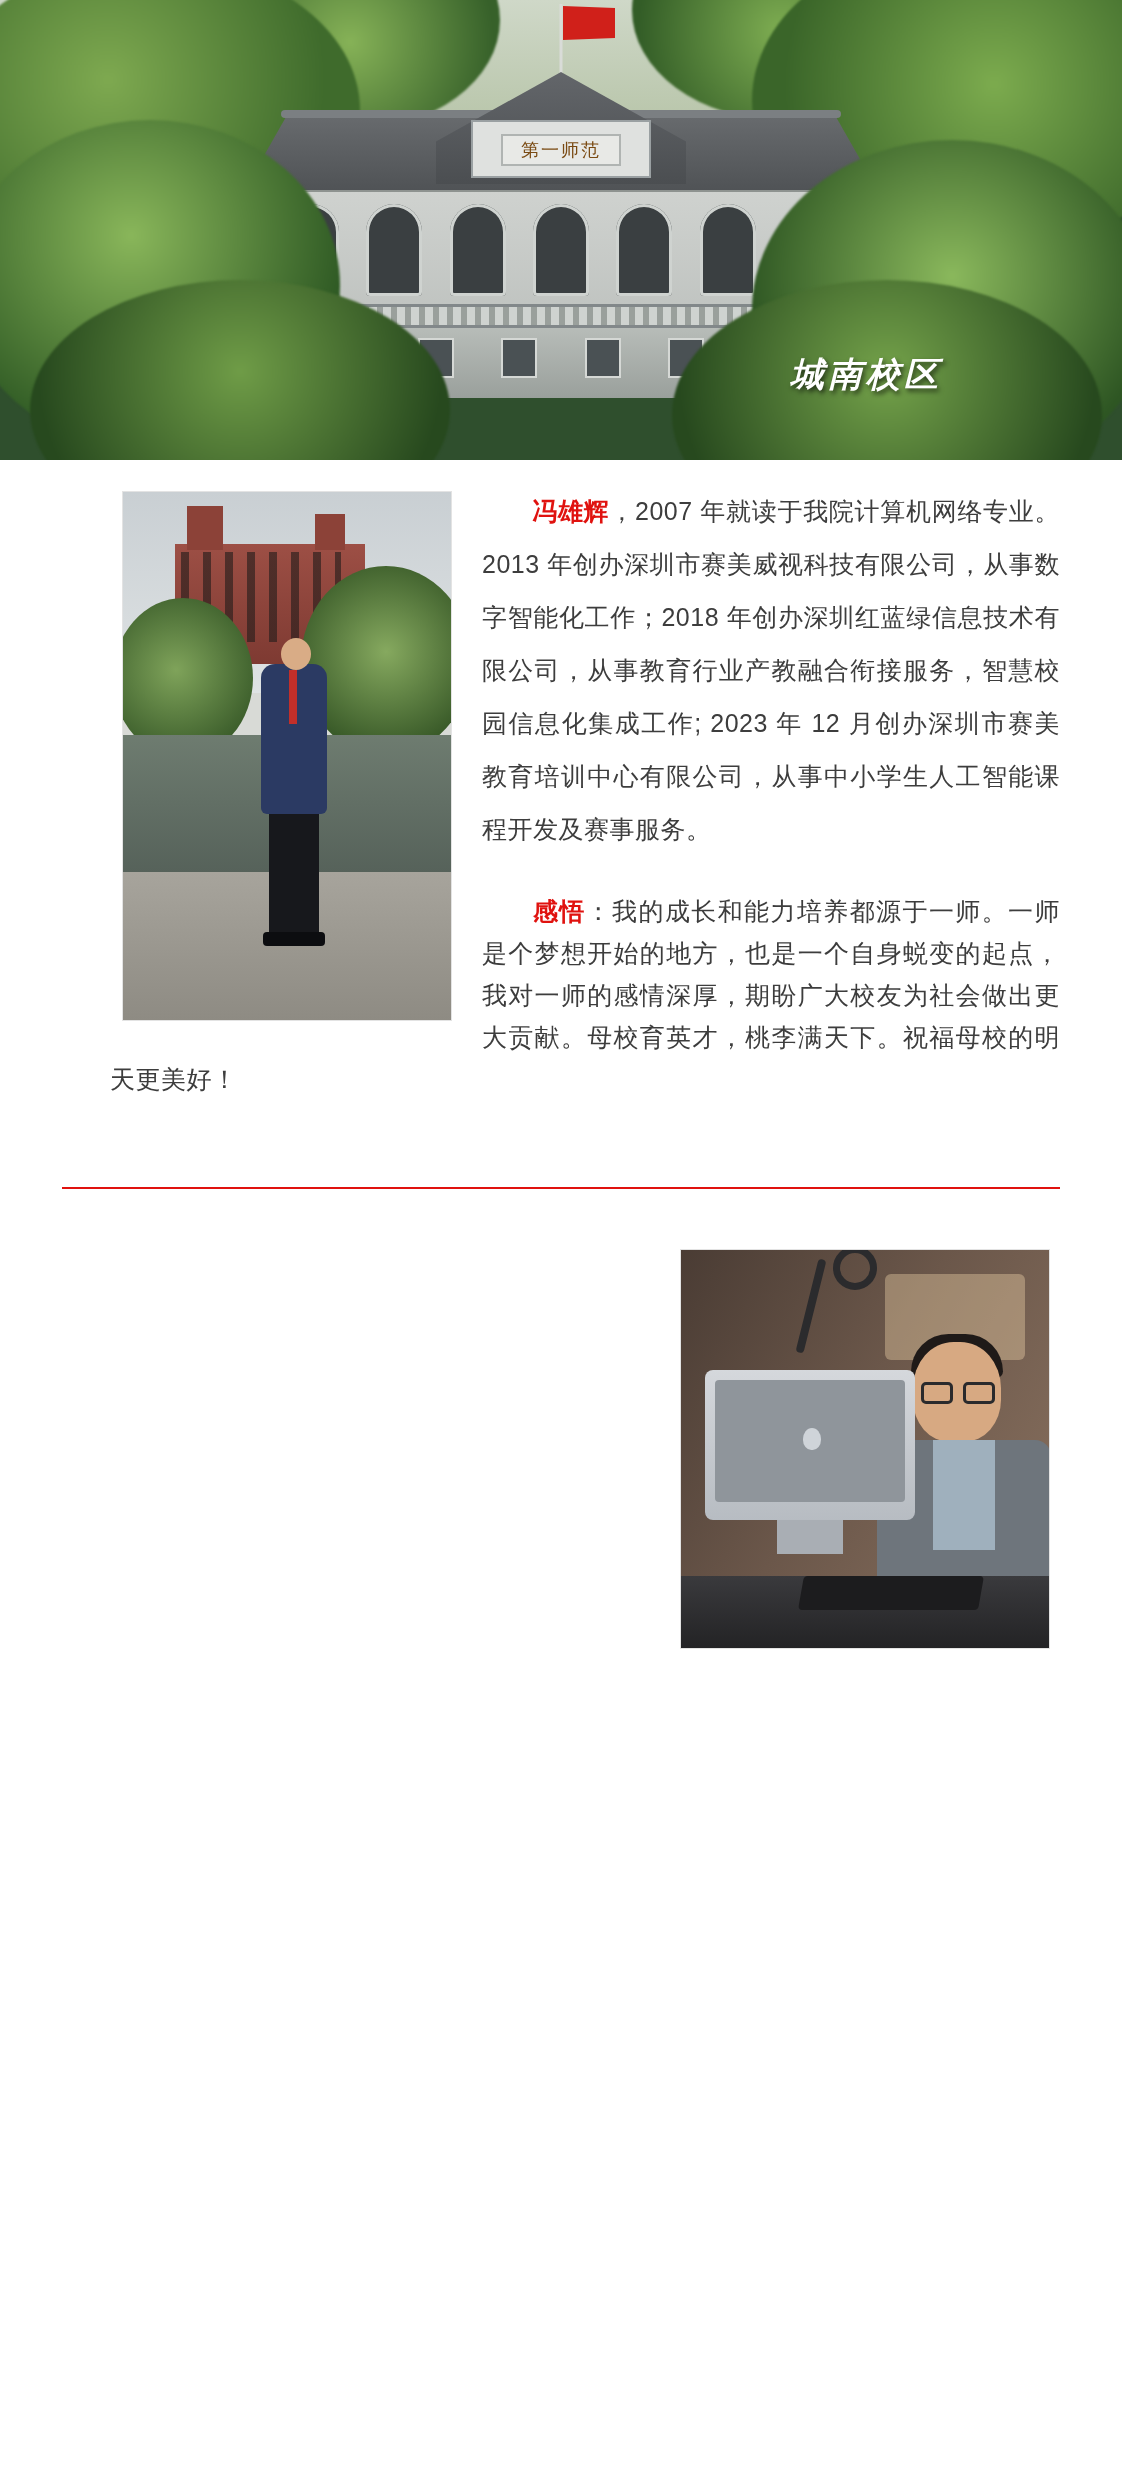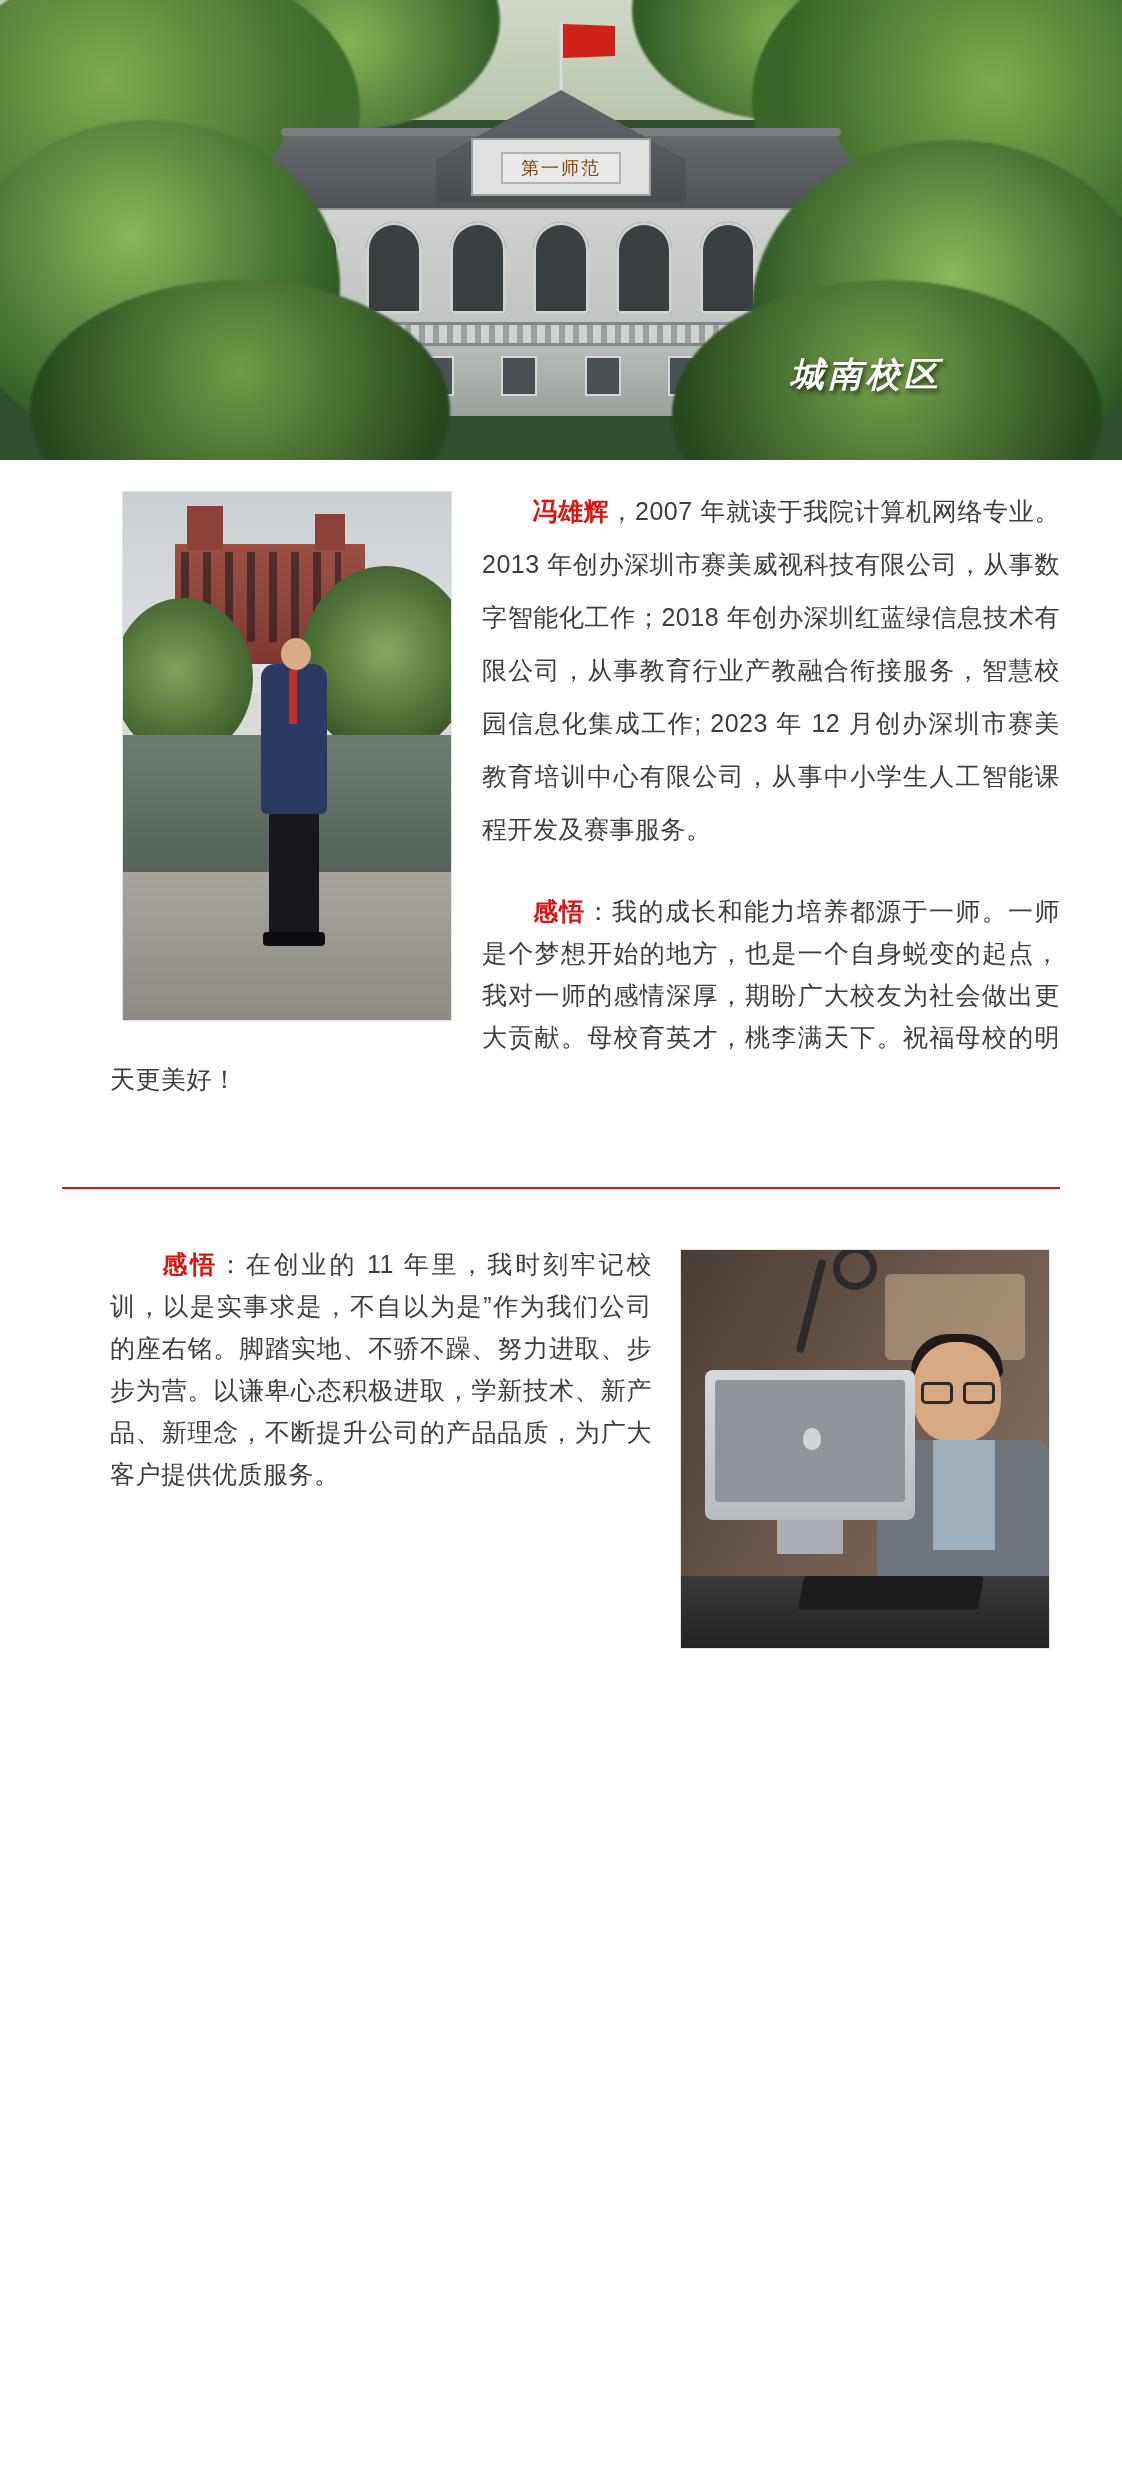--- a/index.html
+++ b/index.html
@@ -50,21 +50,21 @@
   .f-center-l   { left: 200px;  top: -90px;  width: 300px; height: 220px; background: radial-gradient(circle at 50% 60%, #86b257, #37612a 72%); }
   .f-center-r   { right: 190px; top: -100px; width: 300px; height: 220px; background: radial-gradient(circle at 50% 60%, #7fae52, #335d27 72%); }
   .f-bottom-l   { left: 30px;   bottom: -80px; width: 420px; height: 260px; background: radial-gradient(circle at 50% 35%, #6f9c47, #27491e 75%); }
   .f-bottom-r   { right: 20px;  bottom: -90px; width: 430px; height: 270px; background: radial-gradient(circle at 50% 35%, #74a24a, #27491e 75%); }
 
   
   .building {
     position: absolute;
     left: 50%;
     transform: translateX(-50%);
-    top: 60px;
+    top: 42px;
     width: 640px;
     height: 370px;
   }
   .roof-main {
     position: absolute;
     left: 0; top: 58px;
     width: 640px; height: 96px;
     background: linear-gradient(#6c6f72, #4e5154);
     clip-path: polygon(0% 100%, 7% 18%, 93% 18%, 100% 100%);
     border-top: 2px solid #8b8f92;
@@ -416,20 +416,17 @@
         <span class="p2-man-shirt"></span>
         <span class="p2-monitor"></span>
         <span class="p2-monitor-screen"></span>
         <span class="p2-apple"></span>
         <span class="p2-stand"></span>
         <span class="p2-desk"></span>
         <span class="p2-keyboard"></span>
       </div>
 
 
-      <p class="insight">
-        <span class="indent"></span><span class="tag">感悟</span><span>：在创业的 11 年里，我时刻牢记校训，以是实事求是，不自以为是”作为我们公司的座右铭。脚踏实地、不骄不躁、努力进取、步步为营。以谦卑心态积极进取，学新技术、新产品、新理念，不断提升公司的产品品质，为广大客户提供优质服务。</span>
-      </p>
     </div>
 
     <div class="spacer-bottom"></div>
   </div>
 </div>
 
 </body></html>

